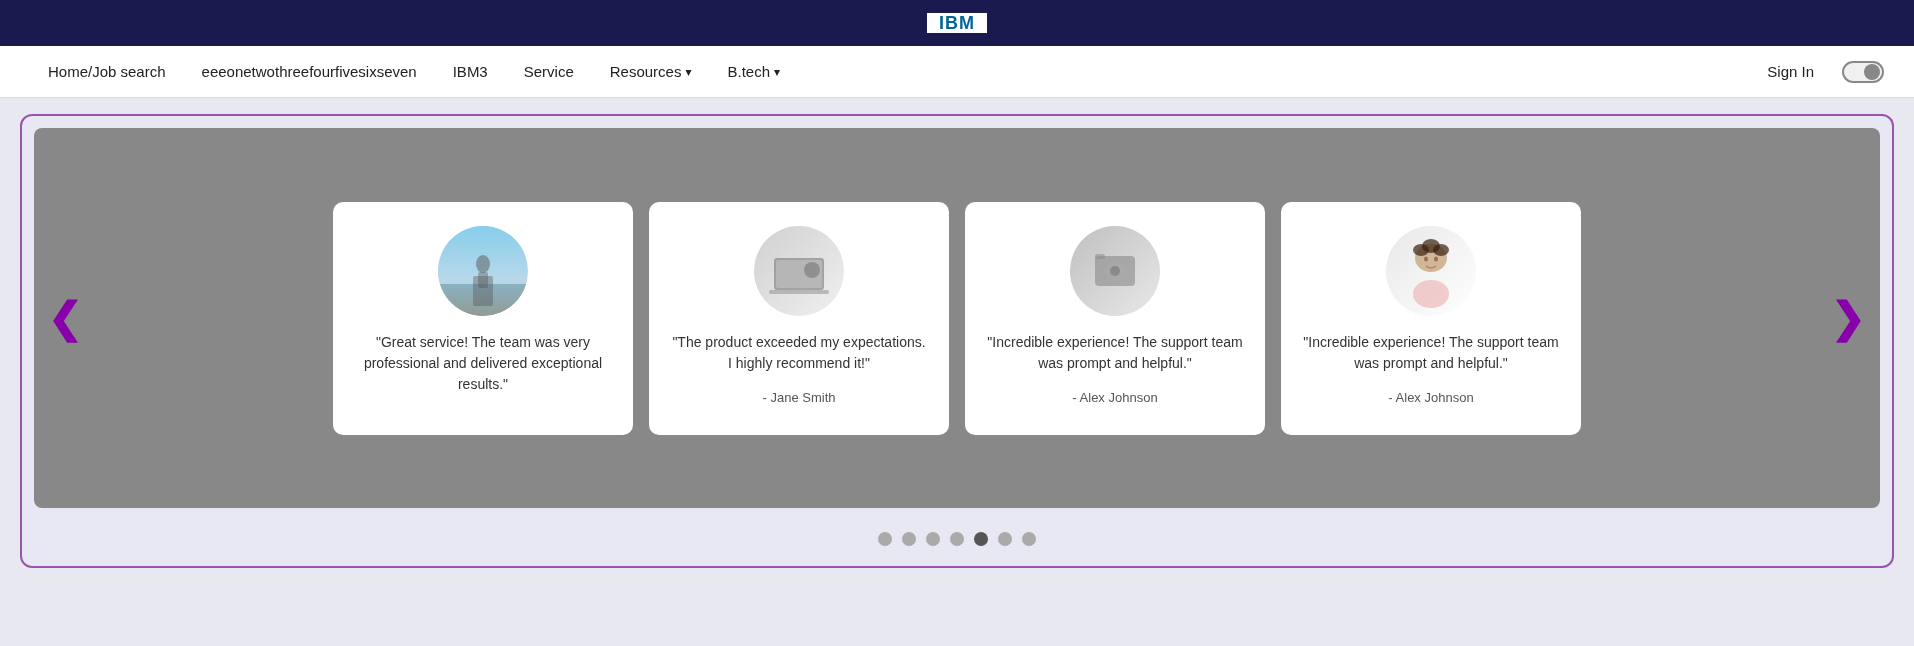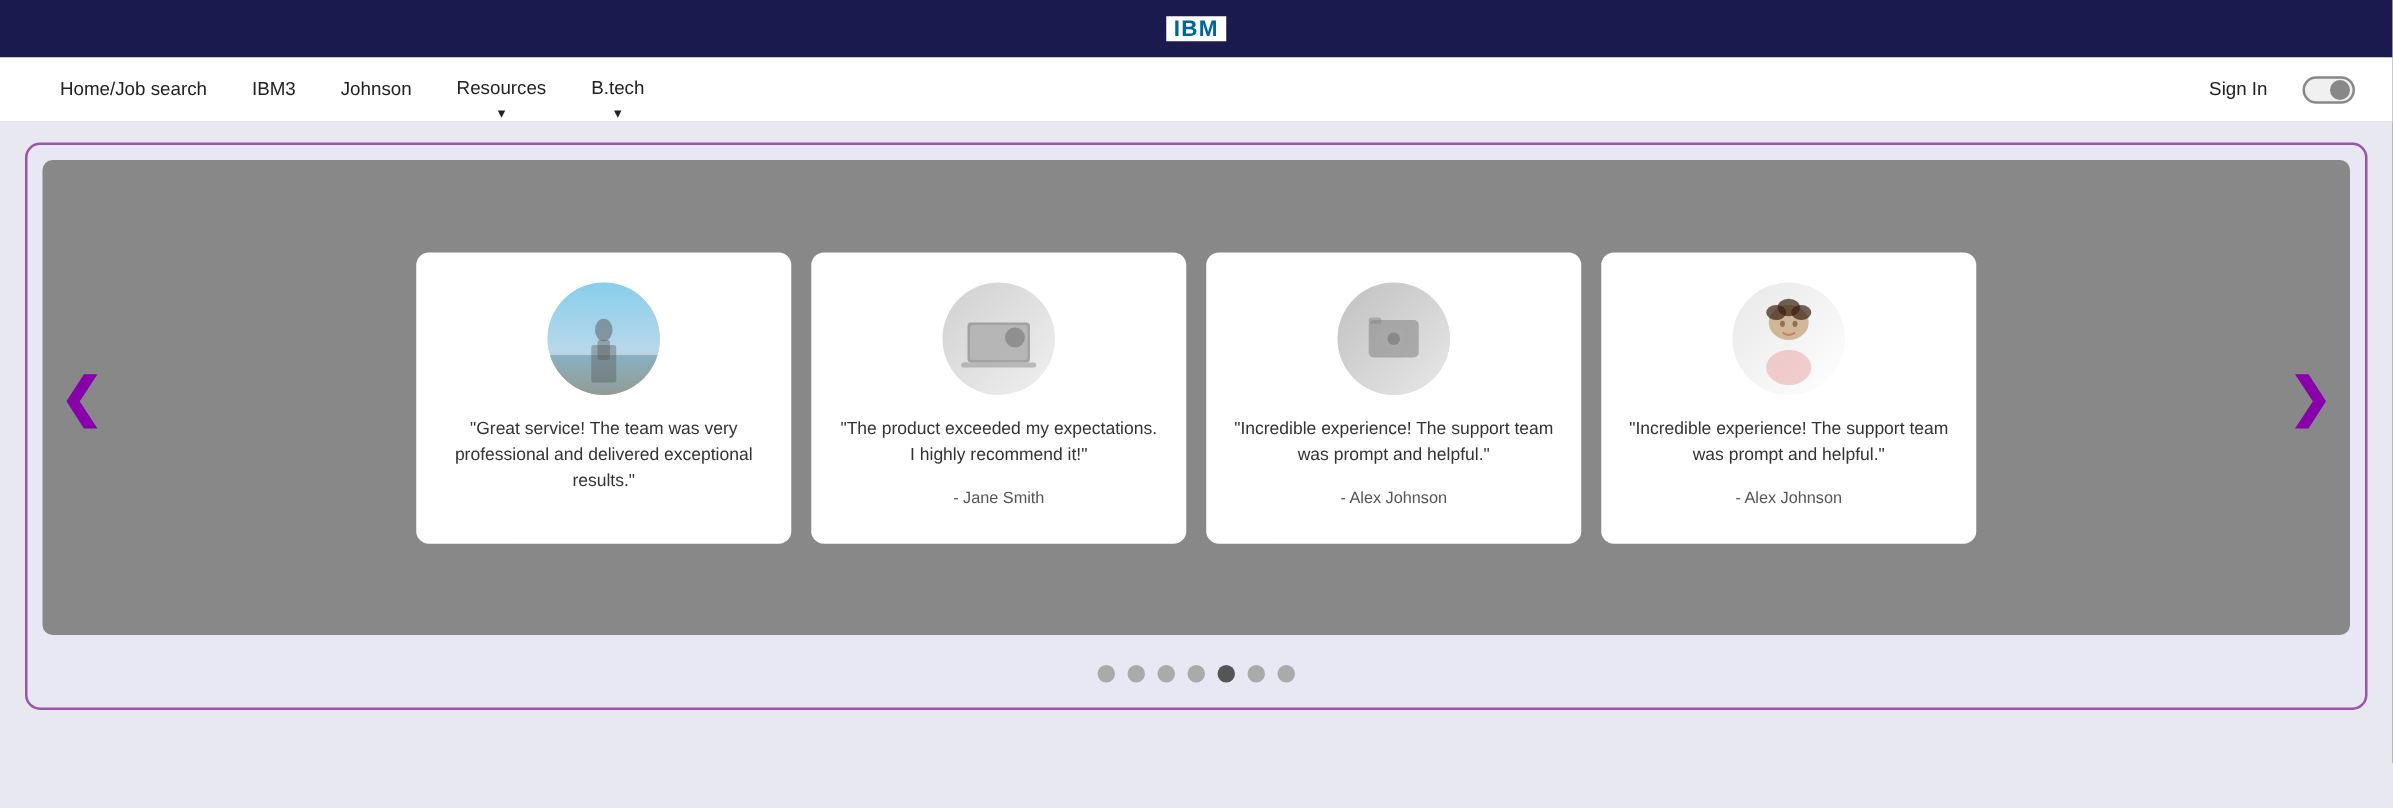--- a/index.html
+++ b/index.html
@@ -14,21 +14,21 @@
     
     .top-bar {
       background: #1a1a4e;
       height: 46px;
       display: flex;
       align-items: center;
       justify-content: center;
     }
 
     .ibm-logo {
-      width: 48px;
+      width: 60px;
       height: 20px;
       display: flex;
       align-items: center;
       justify-content: center;
       background: white;
       padding: 2px 4px;
     }
 
     .ibm-logo span {
       font-size: 18px;
@@ -56,21 +56,20 @@
       white-space: nowrap;
       height: 100%;
       display: flex;
       align-items: center;
     }
 
     .nav-item-dropdown {
       display: flex;
       align-items: center;
       gap: 4px;
-      flex-direction: column;
     }
 
     .nav-item-dropdown .chevron {
       font-size: 12px;
     }
 
     .nav-sign-in {
       margin-left: auto;
       font-size: 15px;
       color: #222;
@@ -255,22 +254,23 @@
 <body>
 
 <div class="top-bar">
   <div class="ibm-logo">
     <span>IBM</span>
   </div>
 </div>
 
 <nav class="nav-bar">
   <div class="nav-item">Home/Job search</div>
+  <div class="nav-item">eeeonetwothreefourfivesixseven</div>
   <div class="nav-item">IBM3</div>
-  <div class="nav-item">Johnson</div>
+  <div class="nav-item">Service</div>
   <div class="nav-item nav-item-dropdown">
     <span>Resources</span>
     <span class="chevron">▾</span>
   </div>
   <div class="nav-item nav-item-dropdown">
     <span>B.tech</span>
     <span class="chevron">▾</span>
   </div>
   <div class="nav-sign-in">Sign In</div>
   <div class="nav-toggle">

